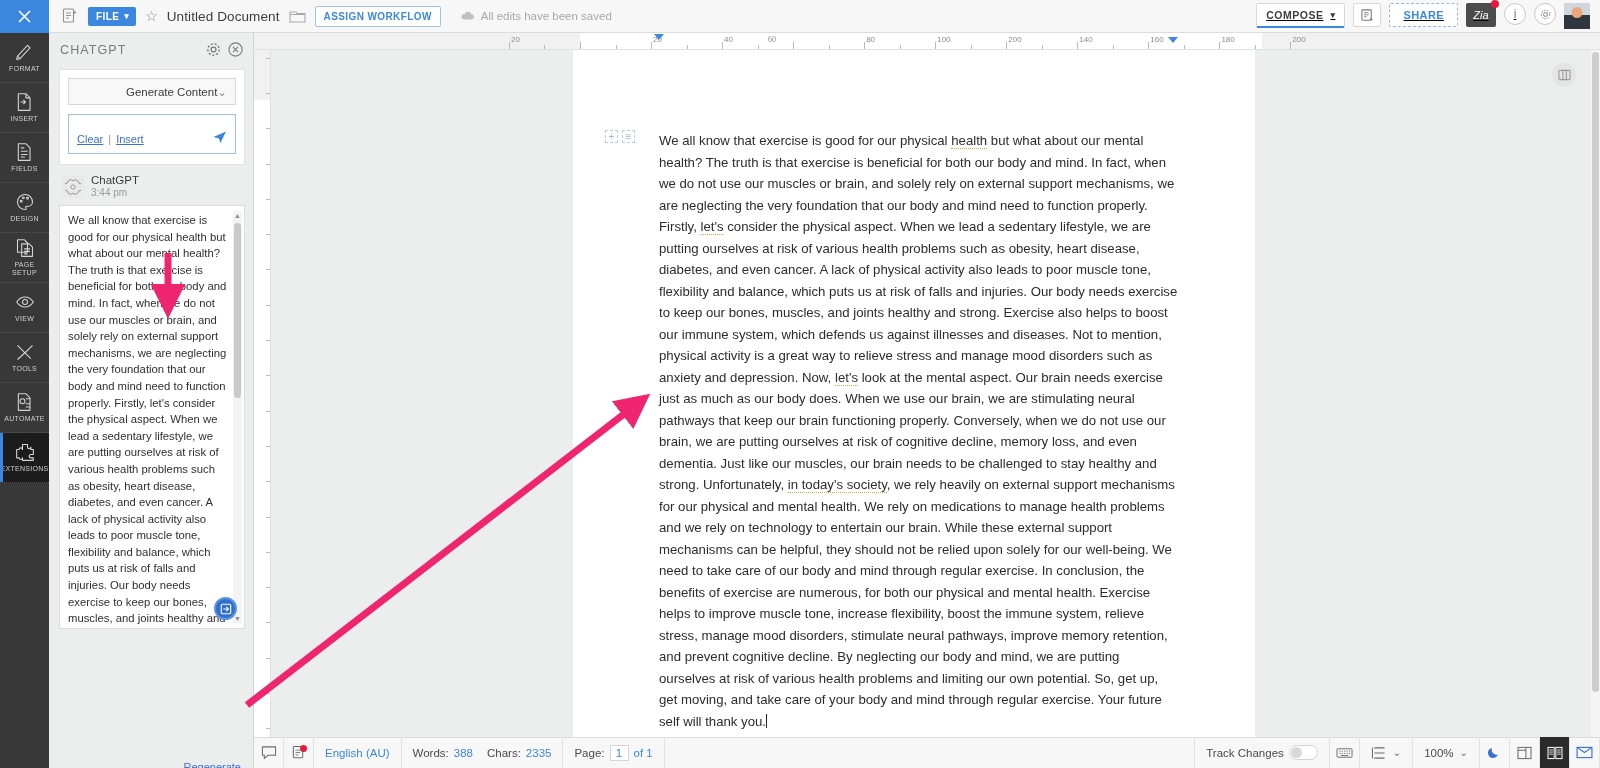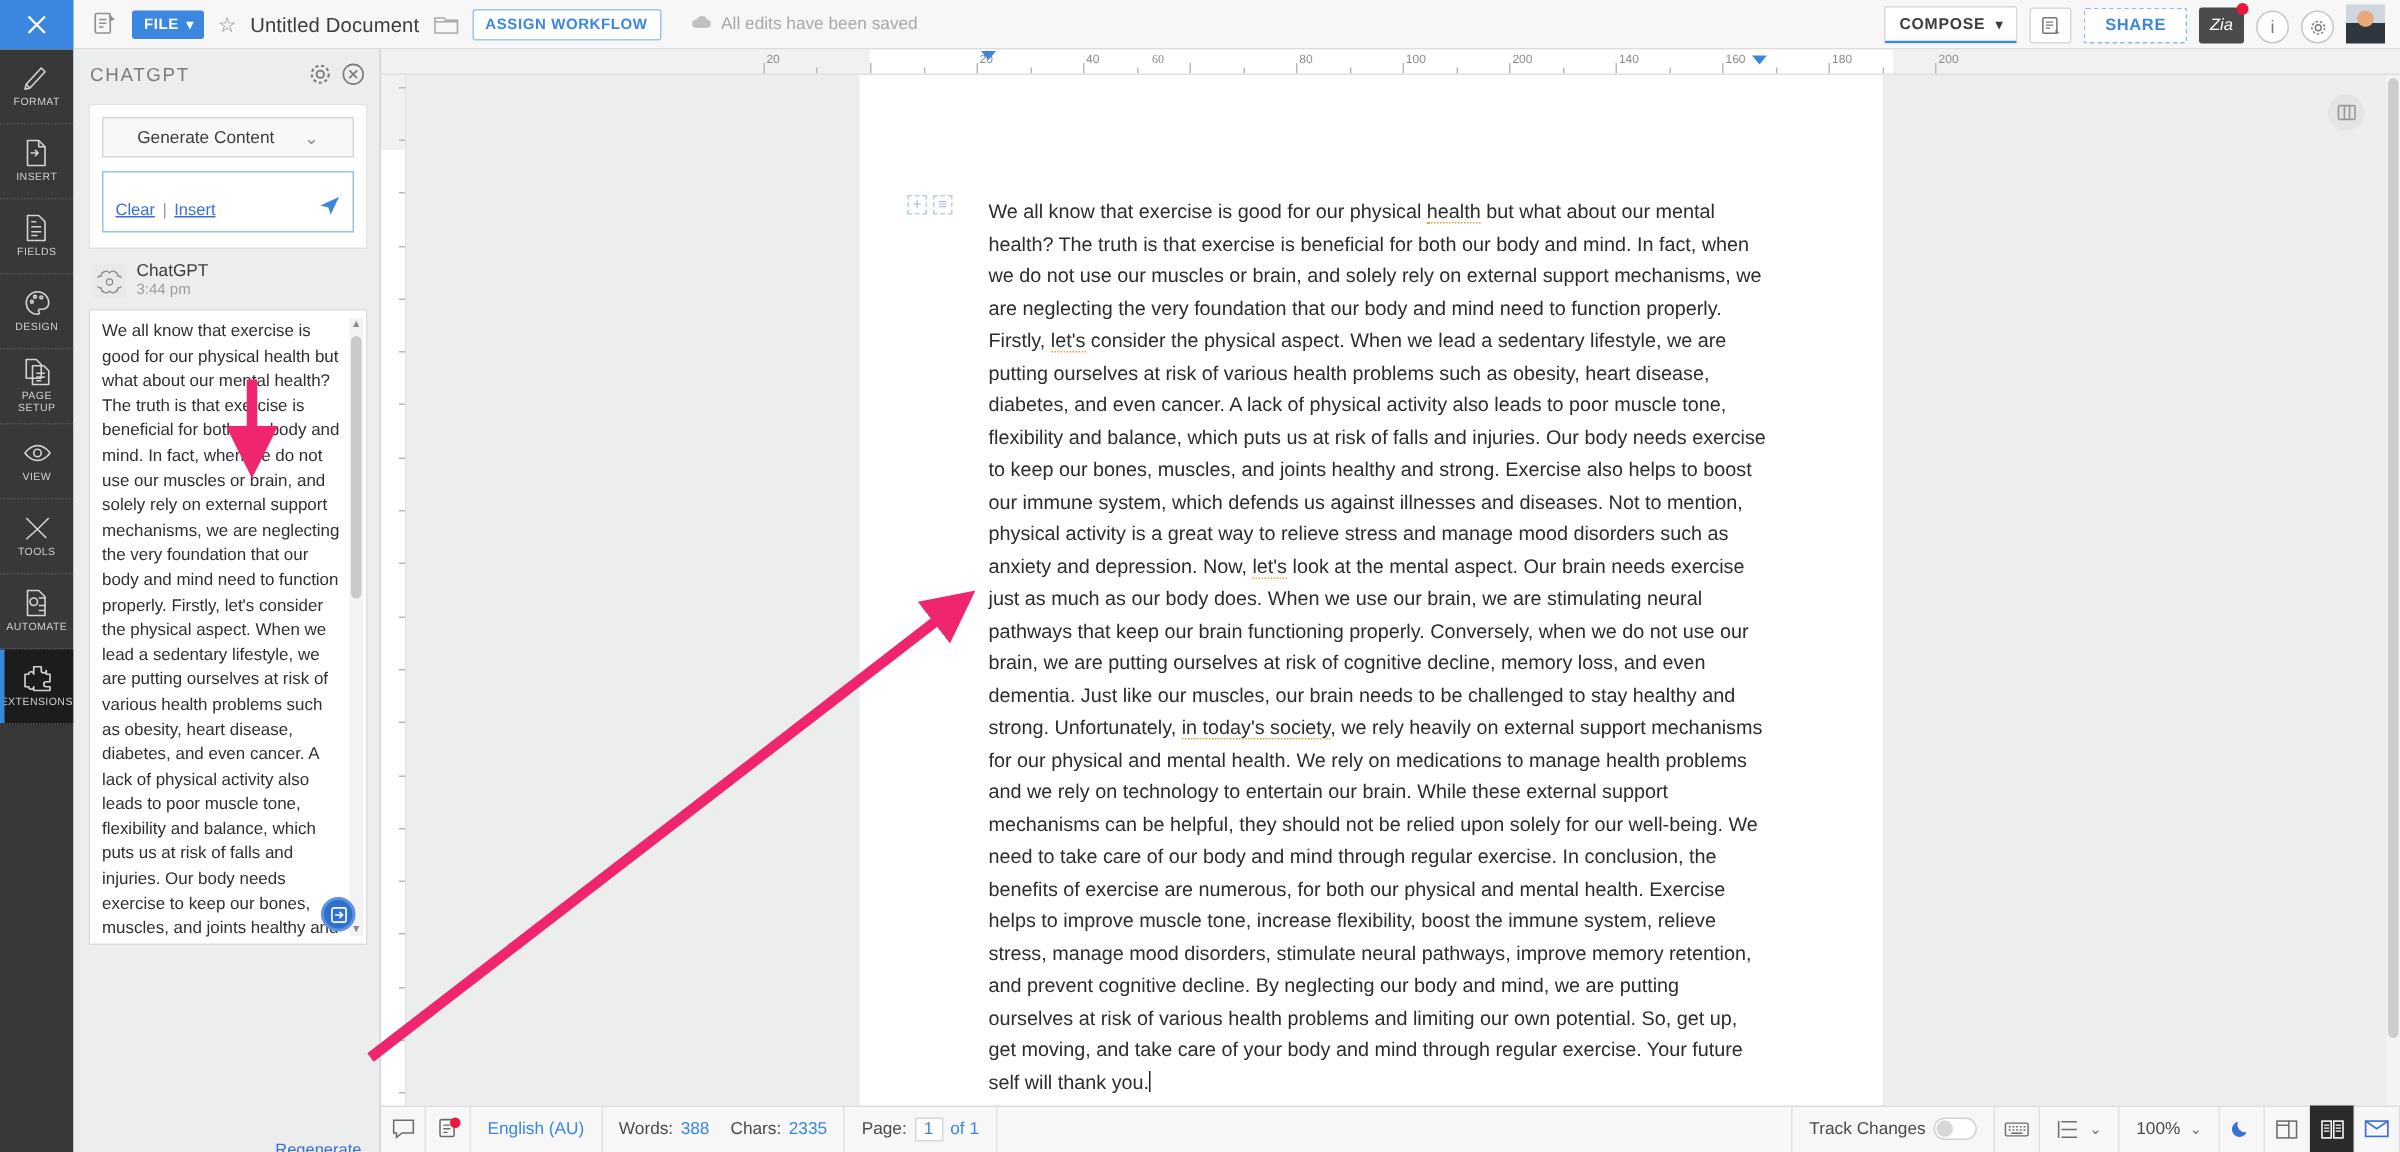--- a/index.html
+++ b/index.html
@@ -17,21 +17,21 @@
     background: #f7f7f7;
     border-bottom: 1px solid #dcdcdc;
     display: flex; align-items: center;
   }
   #close-app {
     width: 49px; height: 33px; background: #3b87e0;
     display: flex; align-items: center; justify-content: center;
     color: #fff; font-size: 17px; font-weight: 300; cursor: pointer;
   }
   .tb-left { display: flex; align-items: center; gap: 9px; padding-left: 12px; flex: 1; }
-  .tb-right { display: flex; align-items: flex-end; gap: 8px; padding-right: 10px; }
+  .tb-right { display: flex; align-items: flex-start; gap: 8px; padding-right: 10px; text-decoration: underline; }
 
   .doc-icon { width: 18px; height: 18px; opacity: .75; }
   .file-btn {
     background: #3b87e0; color: #fff; font-size: 10px; font-weight: bold;
     letter-spacing: .4px; padding: 4px 7px 4px 8px; border-radius: 2px;
     display: flex; align-items: center; gap: 5px; cursor: pointer;
   }
   .star { font-size: 14px; color: #8a8a8a; cursor: pointer; line-height: 1; }
   .doc-title { font-size: 13.5px; color: #3c3c3c; letter-spacing: .1px; cursor: text; }
   .folder-ico { width: 17px; height: 15px; opacity: .6; cursor: pointer; }
@@ -111,21 +111,21 @@
   #panel-title { font-size: 12.5px; color: #7b7b7b; letter-spacing: 1.1px; flex: 1; }
   .phead-ico { width: 18px; height: 18px; cursor: pointer; color: #7b7b7b; }
 
   #panel-card {
     margin: 2px 8px 0 10px; background: #fff; border: 1px solid #e2e2e2;
     padding: 8px 8px 10px 8px;
   }
   #gen-select {
     width: 100%; height: 27px; border: 1px solid #d6d6d6; background: #f8f8f8;
     font-size: 11.5px; color: #3c3c3c; display: flex; align-items: center;
-    padding: 0 8px; cursor: pointer; justify-content: center; gap: 20px;
+    padding: 0 8px; cursor: pointer; justify-content: flex-end;
   }
   #prompt-box {
     margin-top: 9px; border: 1px solid #9cc1e8; background: #fff; padding: 7px 8px 5px 8px;
   }
   #prompt-text {
     font-size: 11.3px; line-height: 15.2px; color: #2f2f2f;
     white-space: pre-wrap;
   }
   #prompt-actions {
     margin-top: 8px; display: flex; align-items: center; gap: 5px;

